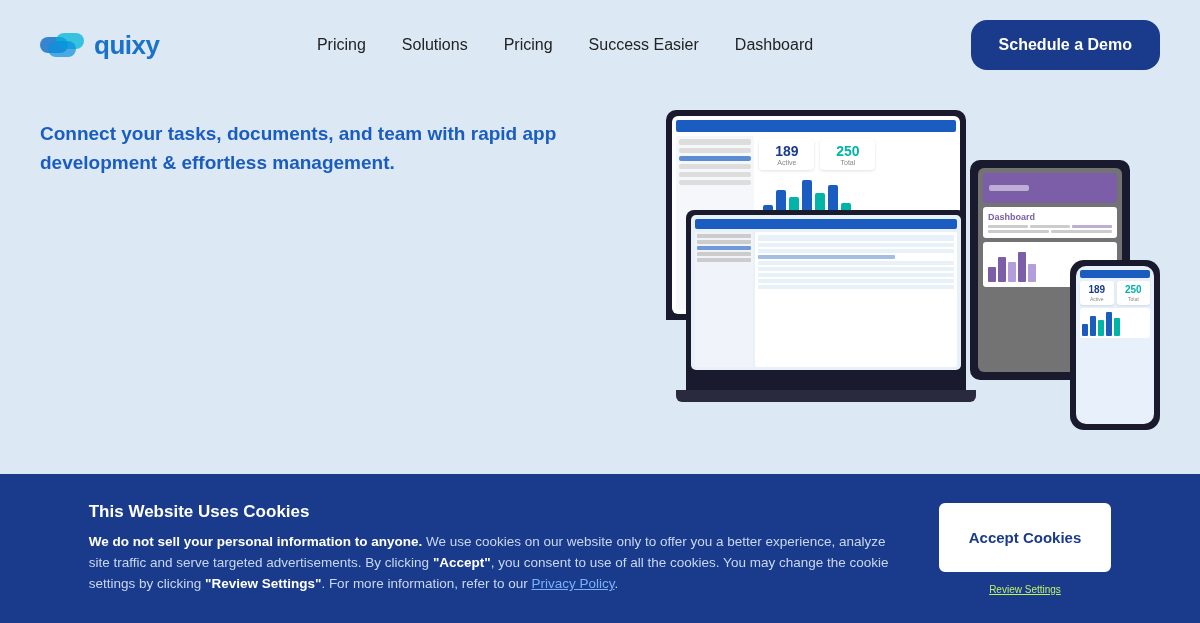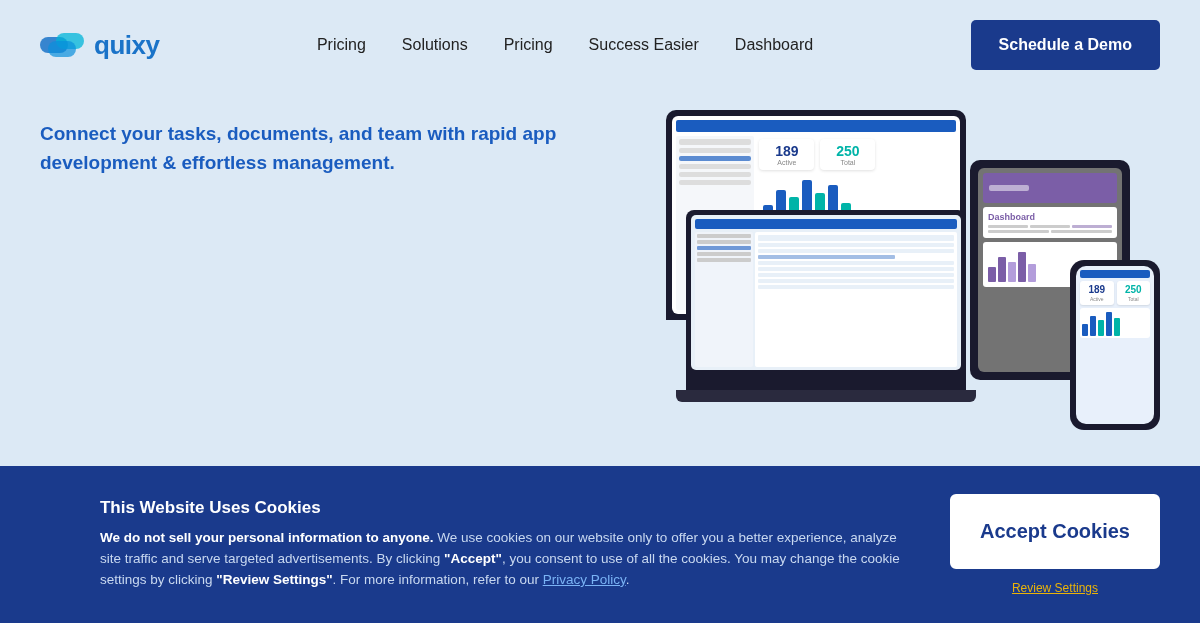--- a/index.html
+++ b/index.html
@@ -40,21 +40,21 @@
       text-decoration: none;
       color: #222;
       font-size: 16px;
       font-weight: 500;
     }
     .schedule-btn {
       background: #1a3a8c;
       color: #fff;
       border: none;
       padding: 16px 28px;
-      border-radius: 5px;
+      border-radius: 16px;
       font-size: 16px;
       font-weight: 700;
       cursor: pointer;
       white-space: nowrap;
     }
 
     
     .hero {
       background: #dce9f5;
       display: flex;
@@ -232,21 +232,21 @@
     .cookie-banner {
       position: absolute;
       bottom: 0;
       left: 0;
       right: 0;
       background: #1a3a8c;
       color: #fff;
       padding: 28px 40px;
       display: flex;
       align-items: center;
-      justify-content: flex-end;
+      justify-content: center;
       gap: 30px;
       z-index: 100;
     }
     .cookie-text-area {
       flex: 1;
       max-width: 820px;
     }
     .cookie-title {
       font-size: 17px;
       font-weight: 800;
@@ -271,31 +271,31 @@
       align-items: center;
       gap: 12px;
       min-width: 160px;
     }
     .accept-btn {
       background: #fff;
       color: #1a3a8c;
       border: 2px solid #fff;
       padding: 24px 28px;
       border-radius: 6px;
-      font-size: 20px;
+      font-size: 15px;
       font-weight: 700;
       cursor: pointer;
       width: 100%;
       text-align: center;
     }
     .review-btn {
       background: transparent;
-      color: #eab308;
+      color: #bef264;
       border: none;
-      font-size: 12px;
+      font-size: 10px;
       text-decoration: underline;
       cursor: pointer;
       font-weight: 500;
     }
   </style>
 </head>
 <body>
 
 <header>
   <div class="logo-area">

